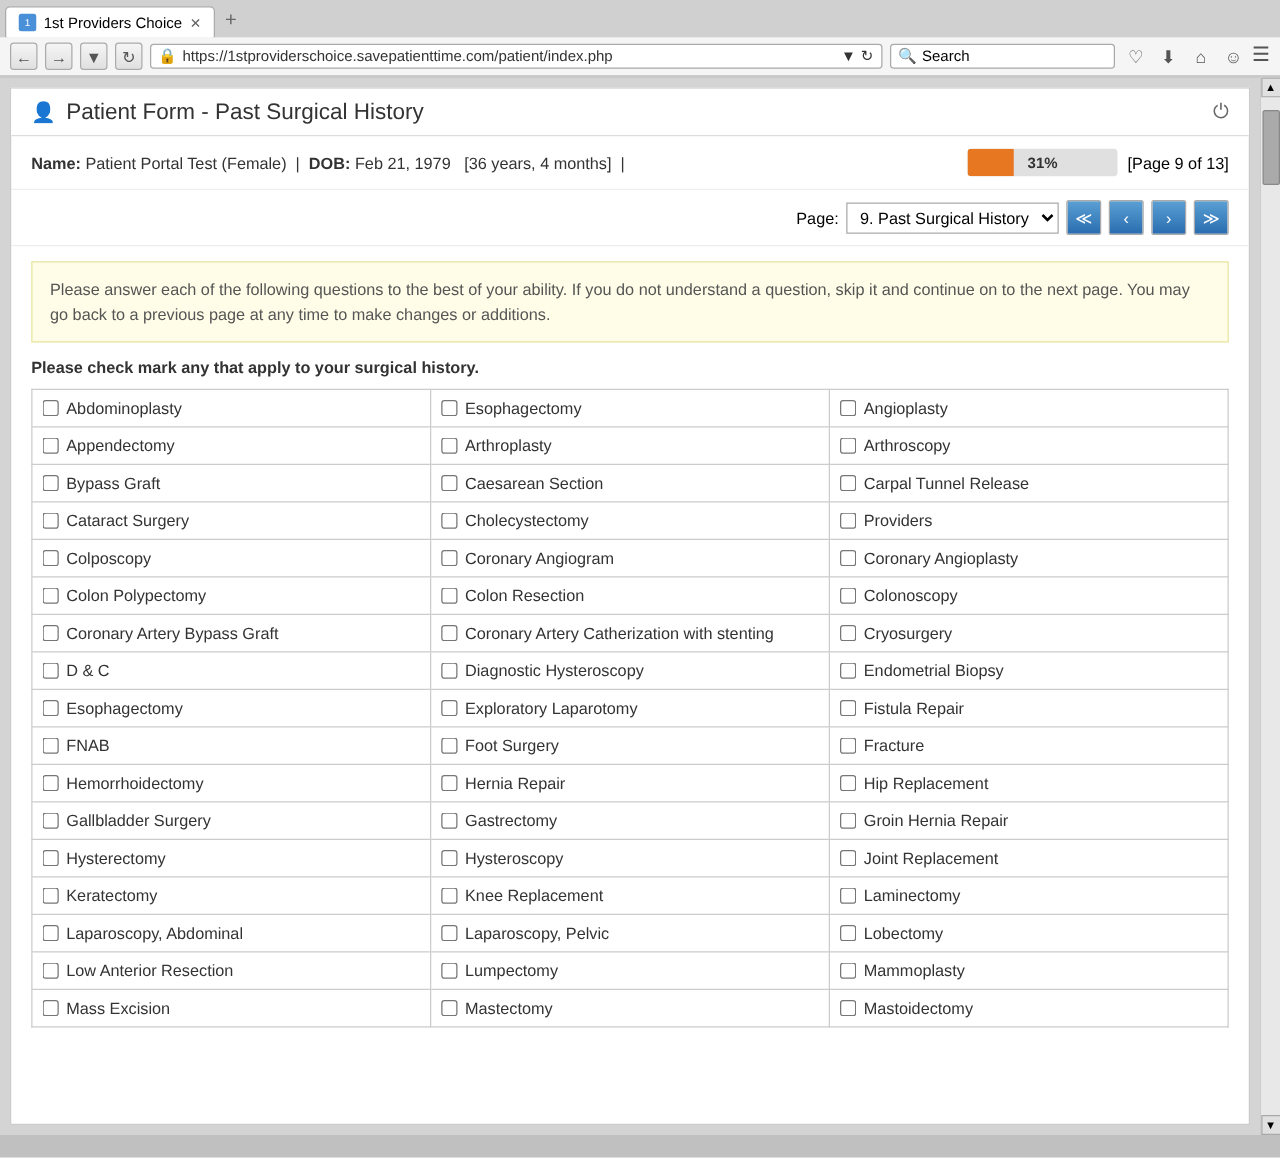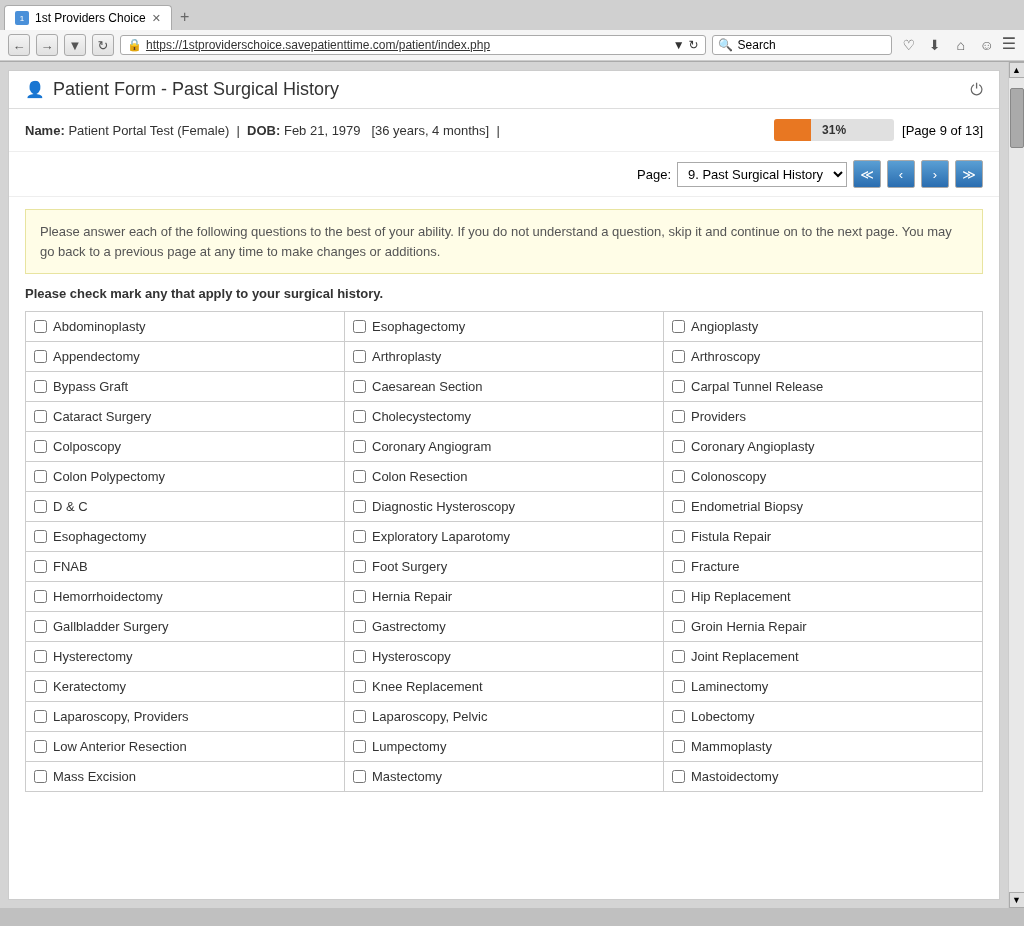--- a/index.html
+++ b/index.html
@@ -11,21 +11,21 @@
     .tab { display: flex; align-items: center; padding: 5px 10px; background: #f0f0f0; border: 1px solid #aaa; border-bottom: none; border-radius: 4px 4px 0 0; font-size: 12px; gap: 6px; min-width: 140px; }
     .tab.active { background: #fff; z-index: 1; }
     .tab-favicon { width: 14px; height: 14px; background: #4a90d9; border-radius: 2px; display: flex; align-items: center; justify-content: center; color: white; font-size: 8px; }
     .tab-close { margin-left: auto; cursor: pointer; color: #666; font-size: 11px; }
     .tab-new { padding: 5px 8px; cursor: pointer; font-size: 16px; color: #666; line-height: 1; }
 
     .nav-bar { display: flex; align-items: center; padding: 4px 8px; gap: 6px; background: #f5f5f5; border-bottom: 1px solid #ccc; }
     .nav-btn { width: 22px; height: 22px; border: 1px solid #aaa; border-radius: 3px; background: linear-gradient(#f5f5f5, #e0e0e0); cursor: pointer; display: flex; align-items: center; justify-content: center; font-size: 13px; color: #555; }
     .nav-btn:disabled { color: #bbb; }
     .address-bar { flex: 1; display: flex; align-items: center; border: 1px solid #aaa; border-radius: 3px; background: white; padding: 2px 6px; font-size: 12px; color: #333; gap: 4px; }
-    .address-text { flex: 1; text-decoration: underline; }
+    .address-text { flex: 1; }
     .search-bar { width: 180px; border: 1px solid #aaa; border-radius: 3px; background: white; padding: 2px 6px; font-size: 12px; display: flex; align-items: center; gap: 4px; }
     .nav-icons { display: flex; gap: 4px; }
     .nav-icon { width: 22px; height: 22px; display: flex; align-items: center; justify-content: center; font-size: 14px; color: #555; cursor: pointer; }
     .hamburger { font-size: 16px; color: #555; cursor: pointer; }
 
     
     .page-wrapper { background: #d4d4d4; min-height: calc(926px - 80px); display: flex; }
     .page-content { background: white; margin: 8px; flex: 1; border: 1px solid #ccc; }
 
     
@@ -275,20 +275,40 @@
                 <label class="checkbox-item">
                   <input type="checkbox" style="">
                   <span>Colonoscopy</span>
                 </label>
               </td>
             </tr>
             <tr>
               <td>
                 <label class="checkbox-item">
                   <input type="checkbox" style="">
+                  <span>Coronary Artery Bypass Graft</span>
+                </label>
+              </td>
+              <td>
+                <label class="checkbox-item">
+                  <input type="checkbox" style="">
+                  <span>Coronary Artery Catherization with stenting</span>
+                </label>
+              </td>
+              <td>
+                <label class="checkbox-item">
+                  <input type="checkbox" style="">
+                  <span>Cryosurgery</span>
+                </label>
+              </td>
+            </tr>
+            <tr>
+              <td>
+                <label class="checkbox-item">
+                  <input type="checkbox" style="">
                   <span>D &amp; C</span>
                 </label>
               </td>
               <td>
                 <label class="checkbox-item">
                   <input type="checkbox" style="">
                   <span>Diagnostic Hysteroscopy</span>
                 </label>
               </td>
               <td>
@@ -415,21 +435,21 @@
                 <label class="checkbox-item">
                   <input type="checkbox" style="">
                   <span>Laminectomy</span>
                 </label>
               </td>
             </tr>
             <tr>
               <td>
                 <label class="checkbox-item">
                   <input type="checkbox" style="">
-                  <span>Laparoscopy, Providers</span>
+                  <span>Laparoscopy, Abdominal</span>
                 </label>
               </td>
               <td>
                 <label class="checkbox-item">
                   <input type="checkbox" style="">
                   <span>Laparoscopy, Pelvic</span>
                 </label>
               </td>
               <td>
                 <label class="checkbox-item">

